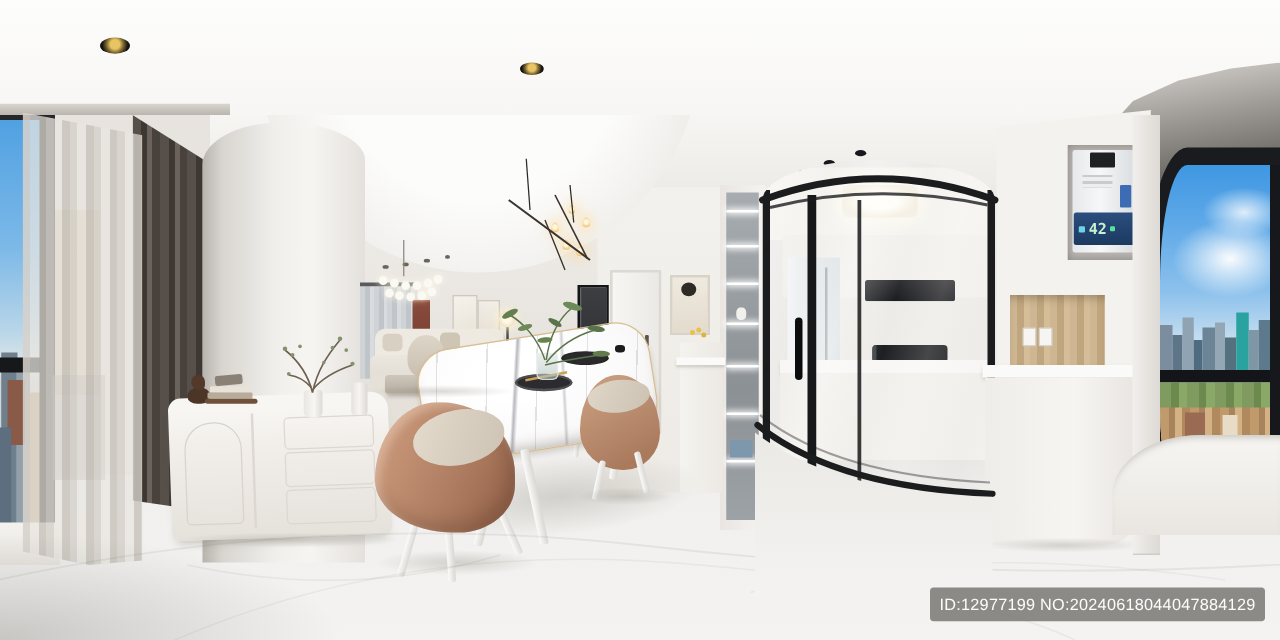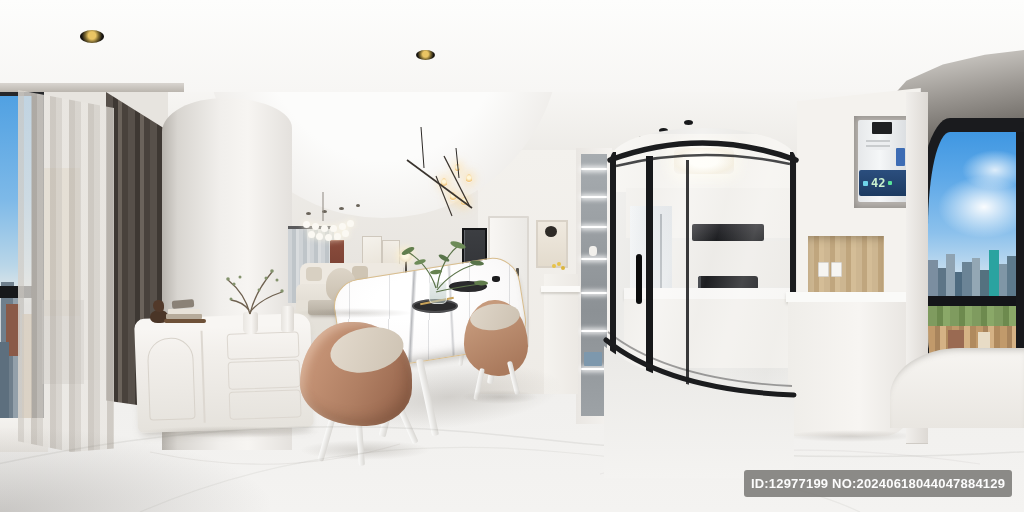--- a/index.html
+++ b/index.html
@@ -291,15 +291,15 @@
   <div class="abs ni legW" style="left:330px;top:416px;width:6px;height:46px;transform:rotate(16deg);"></div>
   <div class="abs ni legW" style="left:356px;top:424px;width:6px;height:42px;transform:rotate(-4deg);"></div>
   <div class="abs ni legW" style="left:396px;top:406px;width:6px;height:42px;transform:rotate(-24deg);"></div>
   <div class="abs ni" style="left:300px;top:322px;width:112px;height:104px;border-radius:46% 54% 42% 58%/62% 58% 38% 42%;background:linear-gradient(115deg,#c99779 12%,#b07f63 55%,#96644b 92%);box-shadow:inset 4px 4px 8px rgba(255,238,222,.35), inset -6px -8px 12px rgba(80,50,35,.25);"></div>
   <div class="abs ni" style="left:330px;top:328px;width:74px;height:44px;border-radius:50%;background:linear-gradient(120deg,#e4dbce,#cdc2b2);transform:rotate(-11deg);"></div>
 
   <div class="abs ni shadowE" style="left:294px;top:308px;width:118px;height:10px;"></div>
   <div class="abs ni shadowE" style="left:140px;top:426px;width:180px;height:12px;"></div>
   <div class="abs ni" style="left:0;top:428px;width:270px;height:84px;background:radial-gradient(ellipse at 0% 100%,rgba(108,104,100,.32),rgba(108,104,100,0) 72%);"></div>
 
-  <div id="wm-badge" class="abs" style="left:744px;top:470px;z-index:20;font-weight:bold;">ID:12977199 NO:20240618044047884129</div>
+  <div id="wm-badge" class="abs" style="left:744px;top:470px;z-index:20;">ID:12977199 NO:20240618044047884129</div>
 
 </div>
 
 </body></html>

